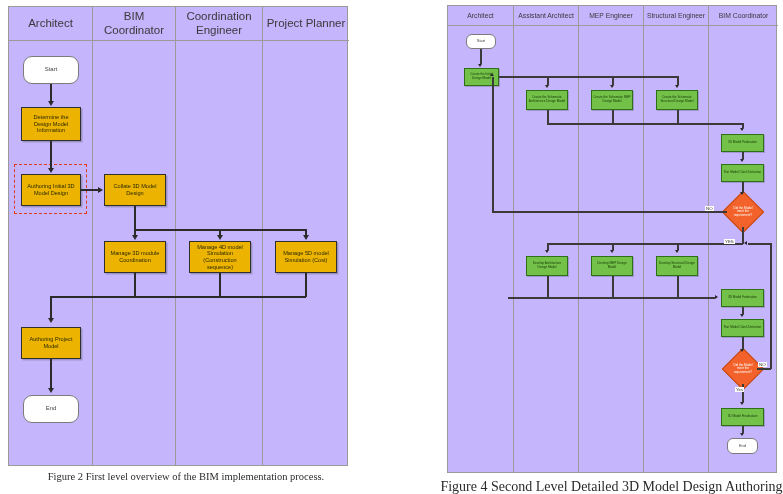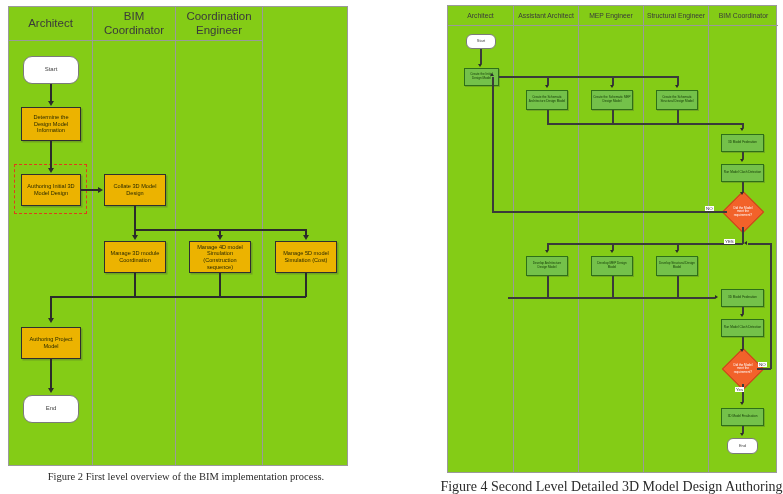--- a/index.html
+++ b/index.html
@@ -5,21 +5,21 @@
   html,body{margin:0;padding:0;background:#ffffff;}
   body{width:783px;height:494px;overflow:hidden;
        font-family:"Liberation Sans",sans-serif;color:#222;}
   #page{position:relative;width:783px;height:494px;}
 
   
   .figure{position:absolute;}
   #figure-left{left:0;top:0;width:372px;height:494px;}
   #figure-right{left:440px;top:0;width:343px;height:494px;}
 
-  .lane-table{position:absolute;border:1px solid #9a9a9a;background:#84cc16;box-sizing:border-box;}
+  .lane-table{position:absolute;border:1px solid #9a9a9a;background:#c4b5fd;box-sizing:border-box;}
   #left-lanes{left:8px;top:6px;width:340px;height:460px;}
   #right-lanes{left:7px;top:5px;width:330px;height:468px;}
 
   .lane{position:absolute;top:0;bottom:0;border-right:1px solid #9a9a9a;box-sizing:border-box;}
   .lane:last-child{border-right:none;}
   .lane-head{position:absolute;left:0;right:0;top:0;display:flex;align-items:center;
              justify-content:center;text-align:center;color:#3a3a3a;
              border-bottom:1px solid #9a9a9a;box-sizing:border-box;line-height:1.15;}
   #left-lanes .lane-head{height:34px;font-size:11.5px;}
   #right-lanes .lane-head{height:20px;font-size:6.8px;}
@@ -85,20 +85,23 @@
 
       <div class="lane" style="left:0;width:84px;">
         <div class="lane-head">Architect</div>
       </div>
       <div class="lane" style="left:84px;width:83px;">
         <div class="lane-head">BIM Coordinator</div>
       </div>
       <div class="lane" style="left:167px;width:87px;">
         <div class="lane-head">Coordination Engineer</div>
       </div>
+      <div class="lane" style="left:254px;width:86px;border-right:none;">
+        <div class="lane-head">Project Planner</div>
+      </div>
 
       <div class="highlight-dash" style="left:5px;top:157px;width:73px;height:50px;"></div>
 
       <div class="node terminator" style="left:14px;top:49px;width:56px;height:28px;">Start</div>
 
       <div class="node process-yellow" style="left:12px;top:100px;width:60px;height:34px;">Determine the Design Model Information</div>
 
       <div class="node process-yellow" style="left:12px;top:167px;width:60px;height:32px;">Authoring Initial 3D Model Design</div>
 
       <div class="node process-yellow" style="left:12px;top:320px;width:60px;height:32px;">Authoring Project Model</div>

